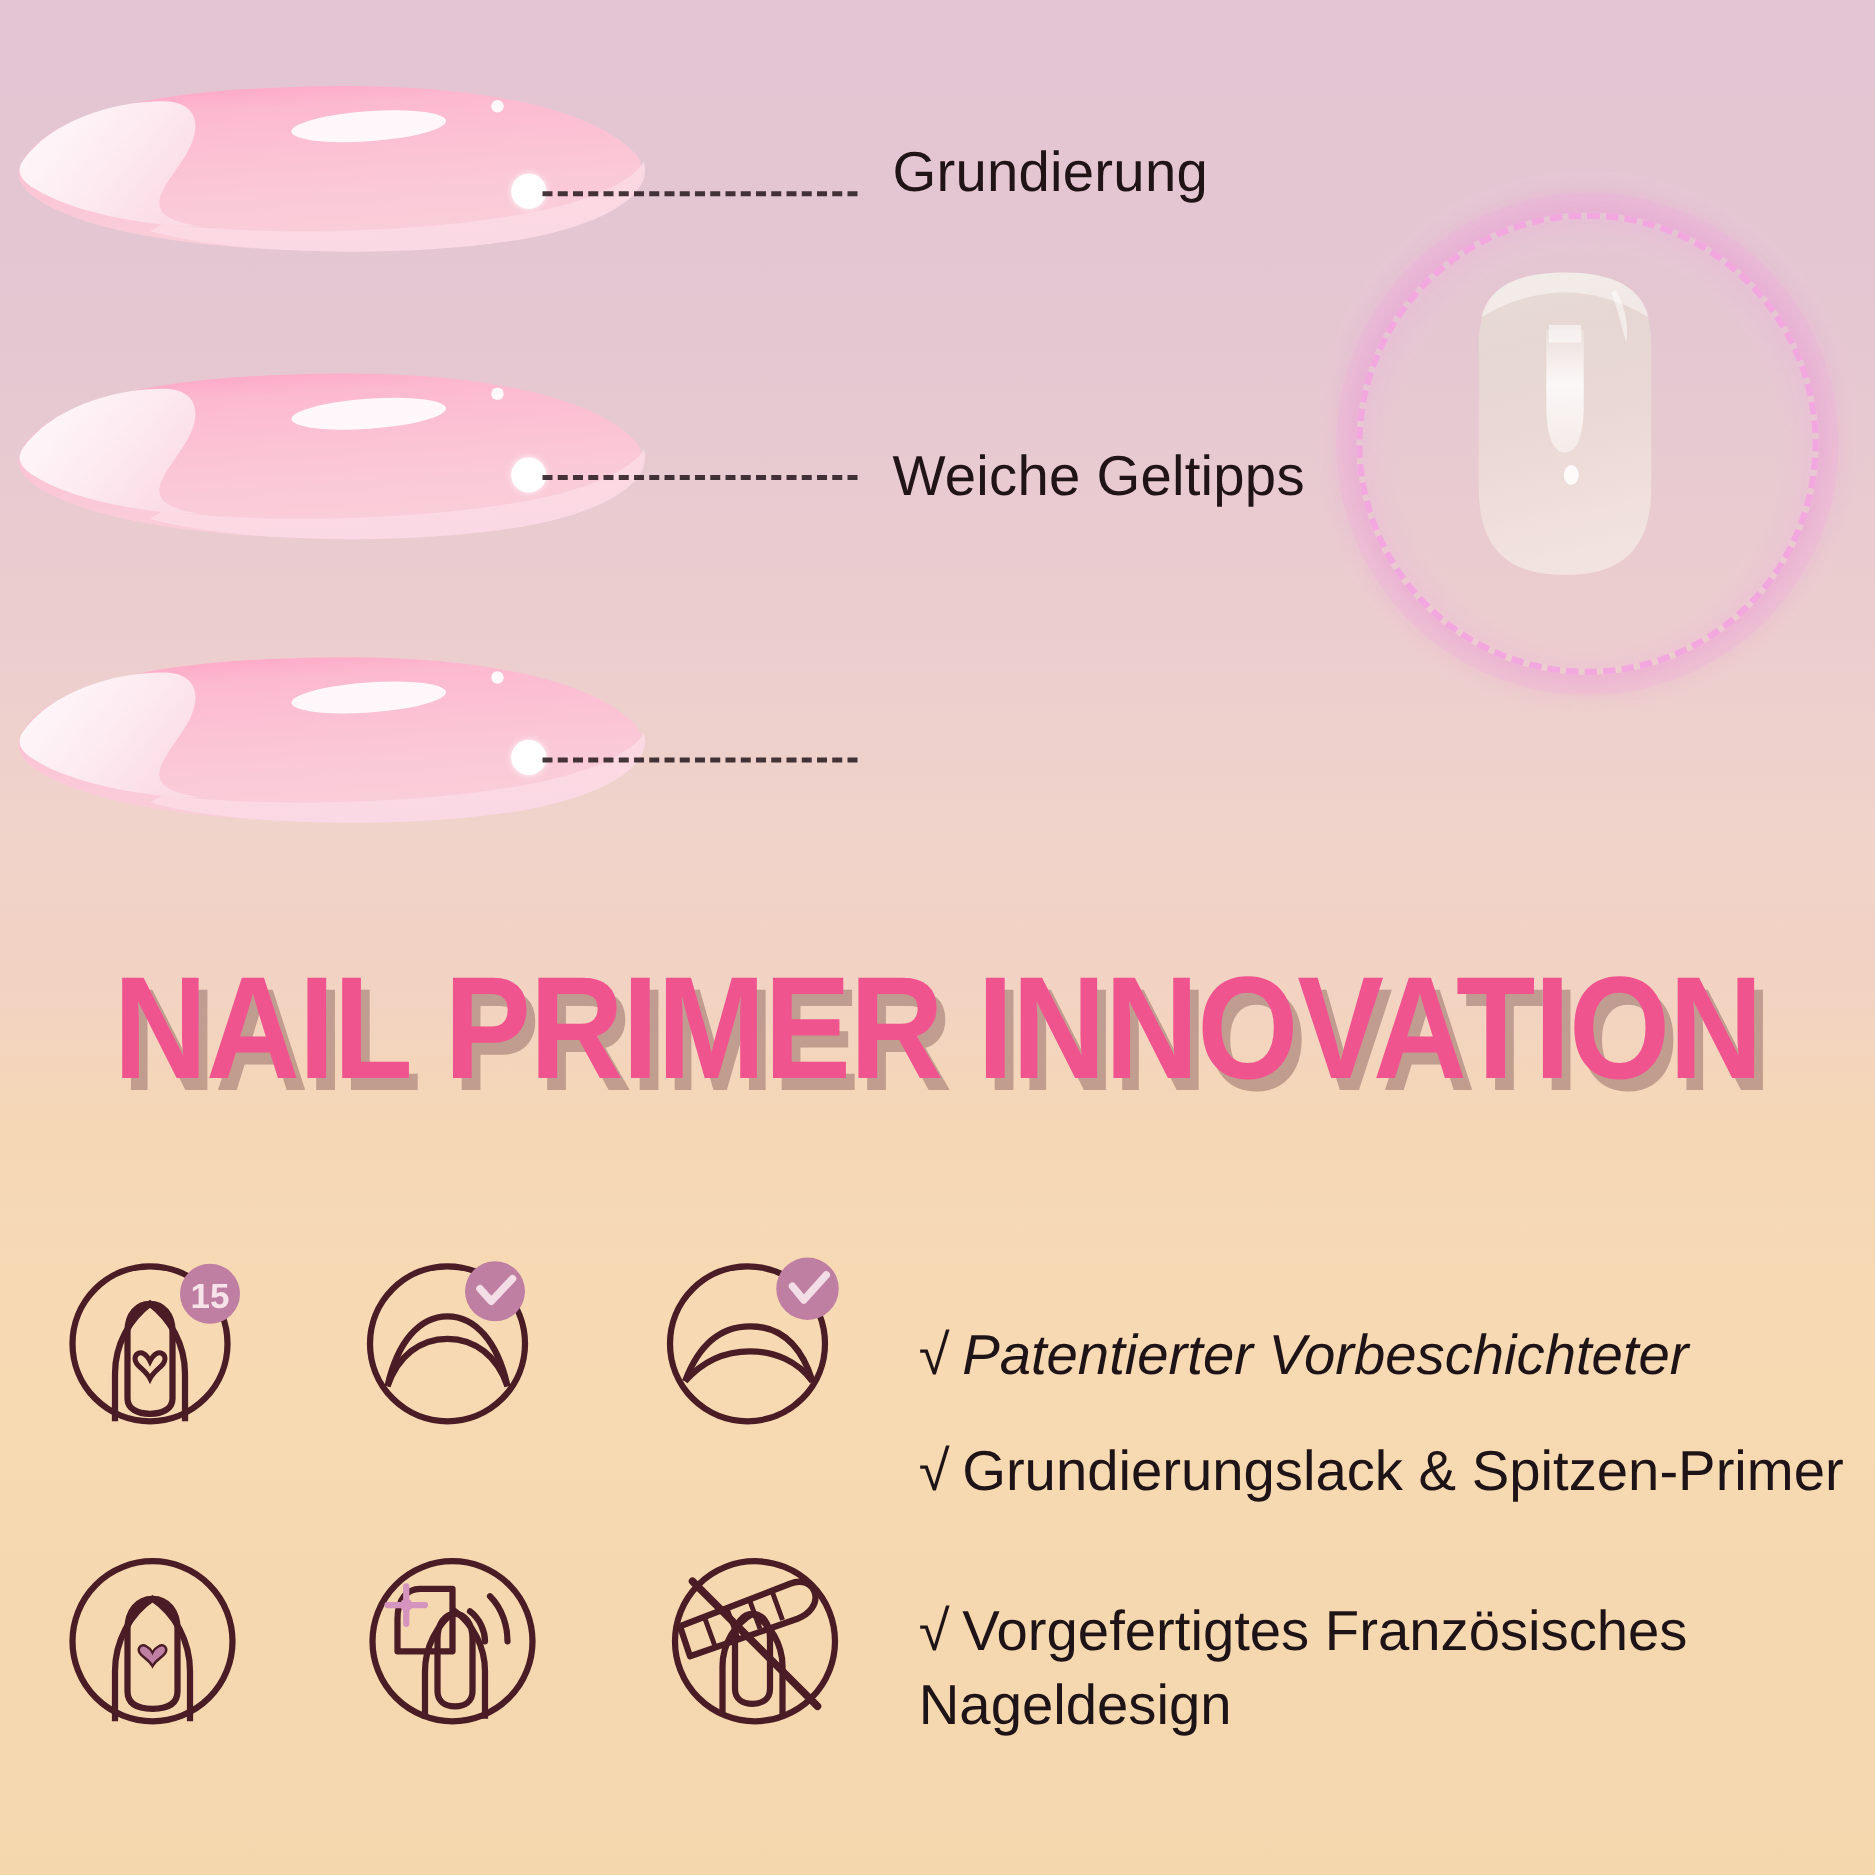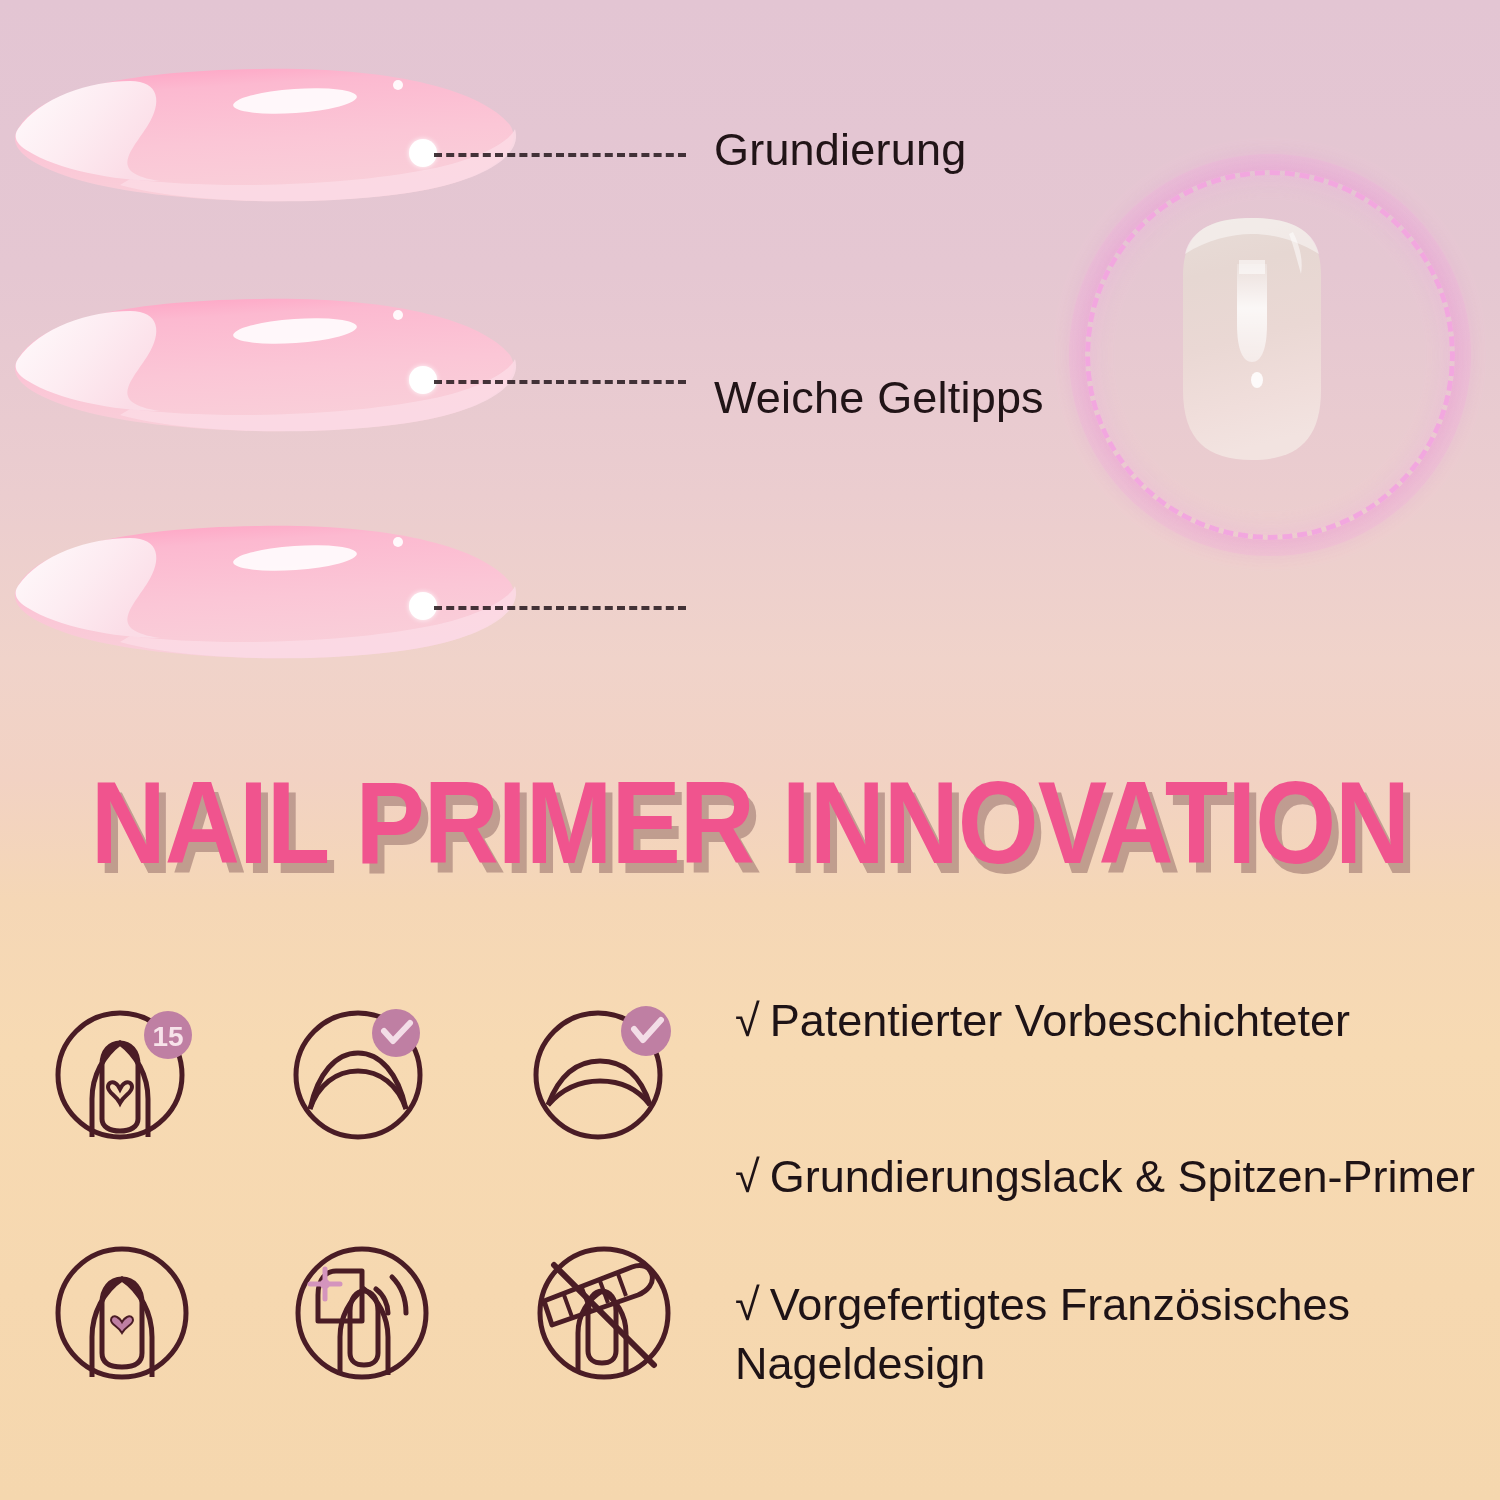--- a/index.html
+++ b/index.html
@@ -147,34 +147,34 @@
       </defs>
       <path d="M8 74 C 30 36, 110 16, 250 14 C 380 12, 470 34, 500 70 C 514 92, 486 120, 420 134 C 330 152, 170 150, 80 128 C 18 112, -4 92, 8 74 Z" fill="url(#g1a)"></path>
       <path d="M8 74 C 30 42, 80 26, 120 26 C 150 26, 152 48, 138 70 C 122 96, 96 118, 150 126 C 104 126, 46 114, 18 96 C 4 88, 4 80, 8 74 Z" fill="url(#g1b)" opacity="0.95"></path>
       <path d="M120 124 C 200 134, 330 132, 420 114 C 470 104, 500 86, 505 74 C 512 96, 486 120, 420 134 C 330 152, 180 150, 110 130 Z" fill="#fbdbe5" opacity="0.85"></path>
       <ellipse cx="285" cy="46" rx="62" ry="12" fill="#ffffff" opacity="0.88" transform="rotate(-4 285 46)"></ellipse>
       <circle cx="388" cy="30" r="5" fill="#ffffff" opacity="0.9"></circle>
     </svg>
   </div>
   <div class="anchor-dot" style="left:409px; top:139px;"></div>
   <div class="dashline" style="left:434px; top:153px; width:252px;"></div>
-  <div class="callout-label" style="left:714px; top:124px;text-align:center;">Grundierung</div>
+  <div class="callout-label" style="left:714px; top:112px;text-align:center;">Grundierung</div>
 
   <div class="tip" style="left:10px; top:285px;">
     <svg viewBox="0 0 520 160">
       <path d="M8 74 C 30 36, 110 16, 250 14 C 380 12, 470 34, 500 70 C 514 92, 486 120, 420 134 C 330 152, 170 150, 80 128 C 18 112, -4 92, 8 74 Z" fill="url(#g1a)"></path>
       <path d="M8 74 C 30 42, 80 26, 120 26 C 150 26, 152 48, 138 70 C 122 96, 96 118, 150 126 C 104 126, 46 114, 18 96 C 4 88, 4 80, 8 74 Z" fill="url(#g1b)" opacity="0.95"></path>
       <path d="M120 124 C 200 134, 330 132, 420 114 C 470 104, 500 86, 505 74 C 512 96, 486 120, 420 134 C 330 152, 180 150, 110 130 Z" fill="#fbdbe5" opacity="0.85"></path>
       <ellipse cx="285" cy="46" rx="62" ry="12" fill="#ffffff" opacity="0.88" transform="rotate(-4 285 46)"></ellipse>
       <circle cx="388" cy="30" r="5" fill="#ffffff" opacity="0.9"></circle>
     </svg>
   </div>
   <div class="anchor-dot" style="left:409px; top:366px;"></div>
   <div class="dashline" style="left:434px; top:380px; width:252px;"></div>
-  <div class="callout-label" style="left:714px; top:355px;margin-top:17px;">Weiche Geltipps</div>
+  <div class="callout-label" style="left:714px; top:355px;">Weiche Geltipps</div>
 
   <div class="tip" style="left:10px; top:512px;">
     <svg viewBox="0 0 520 160">
       <path d="M8 74 C 30 36, 110 16, 250 14 C 380 12, 470 34, 500 70 C 514 92, 486 120, 420 134 C 330 152, 170 150, 80 128 C 18 112, -4 92, 8 74 Z" fill="url(#g1a)"></path>
       <path d="M8 74 C 30 42, 80 26, 120 26 C 150 26, 152 48, 138 70 C 122 96, 96 118, 150 126 C 104 126, 46 114, 18 96 C 4 88, 4 80, 8 74 Z" fill="url(#g1b)" opacity="0.95"></path>
       <path d="M120 124 C 200 134, 330 132, 420 114 C 470 104, 500 86, 505 74 C 512 96, 486 120, 420 134 C 330 152, 180 150, 110 130 Z" fill="#fbdbe5" opacity="0.85"></path>
       <ellipse cx="285" cy="46" rx="62" ry="12" fill="#ffffff" opacity="0.88" transform="rotate(-4 285 46)"></ellipse>
       <circle cx="388" cy="30" r="5" fill="#ffffff" opacity="0.9"></circle>
     </svg>
   </div>
@@ -269,21 +269,21 @@
     <svg viewBox="0 0 162 162">
       <circle cx="80" cy="80" r="64" fill="none" stroke="#4a1c25" stroke-width="5"></circle>
       <path d="M54 140 L54 100 C54 82, 64 66, 78 58 C 92 66, 102 82, 102 100 L102 140" fill="none" stroke="#4a1c25" stroke-width="5"></path>
       <path d="M64 118 L64 78 C64 66, 70 58, 78 58 C 86 58, 92 66, 92 78 L92 118 C92 126, 86 130, 78 130 C 70 130, 64 126, 64 118 Z" fill="none" stroke="#4a1c25" stroke-width="5"></path>
       <path d="M20 68 L108 34 C 118 30, 126 34, 128 42 C 130 50, 124 58, 114 62 L28 92 Z" fill="none" stroke="#4a1c25" stroke-width="5" stroke-linejoin="round"></path>
       <path d="M40 62 L48 84 M58 55 L66 77 M76 48 L84 70 M94 41 L102 63" stroke="#4a1c25" stroke-width="4"></path>
       <path d="M30 32 L130 132" stroke="#4a1c25" stroke-width="6" stroke-linecap="round"></path>
     </svg>
   </div>
 
-  <div class="bullet" style="top:991px;">
+  <div class="bullet" style="top:1054px;font-style:italic;">
     <span class="chk">√</span><span>Patentierter Vorbeschichteter</span>
   </div>
   <div class="bullet" style="top:1275px; width:640px;">
     <span class="chk">√</span><span>Vorgefertigtes Französisches Nageldesign</span>
   </div>
   <div class="bullet" style="top:1147px;">
     <span class="chk">√</span><span>Grundierungslack &amp; Spitzen-Primer</span>
   </div>
 
 </div>

